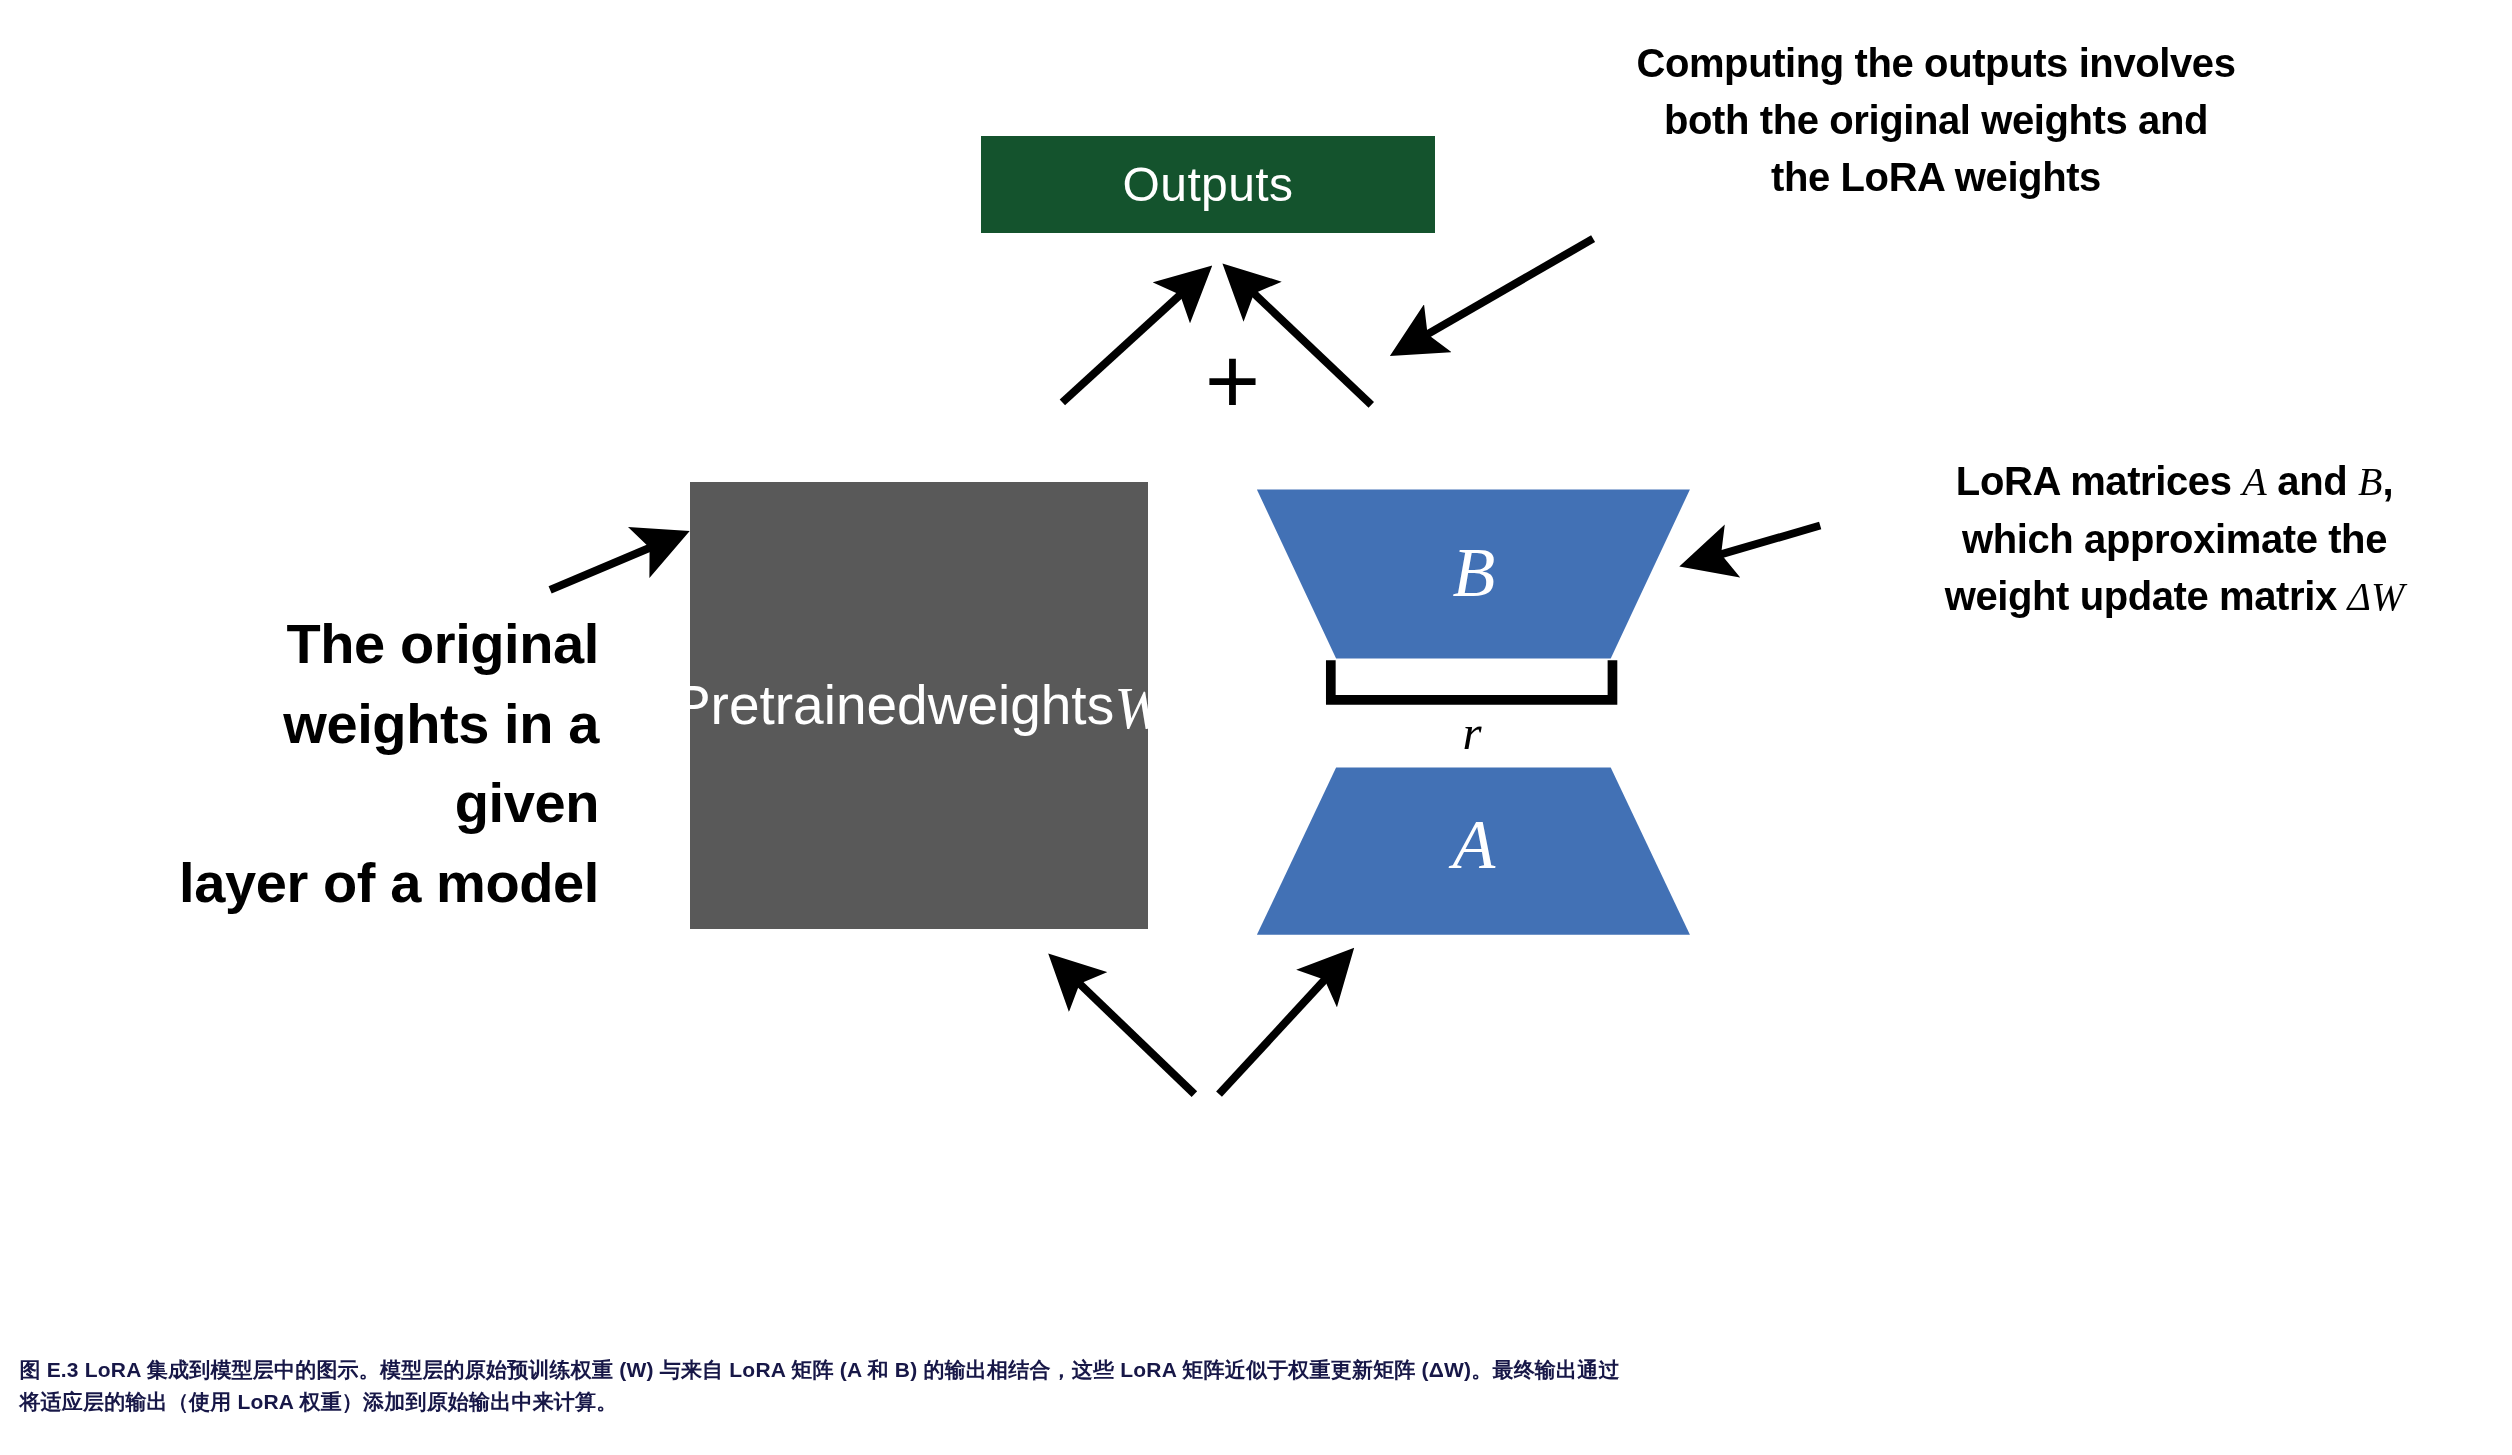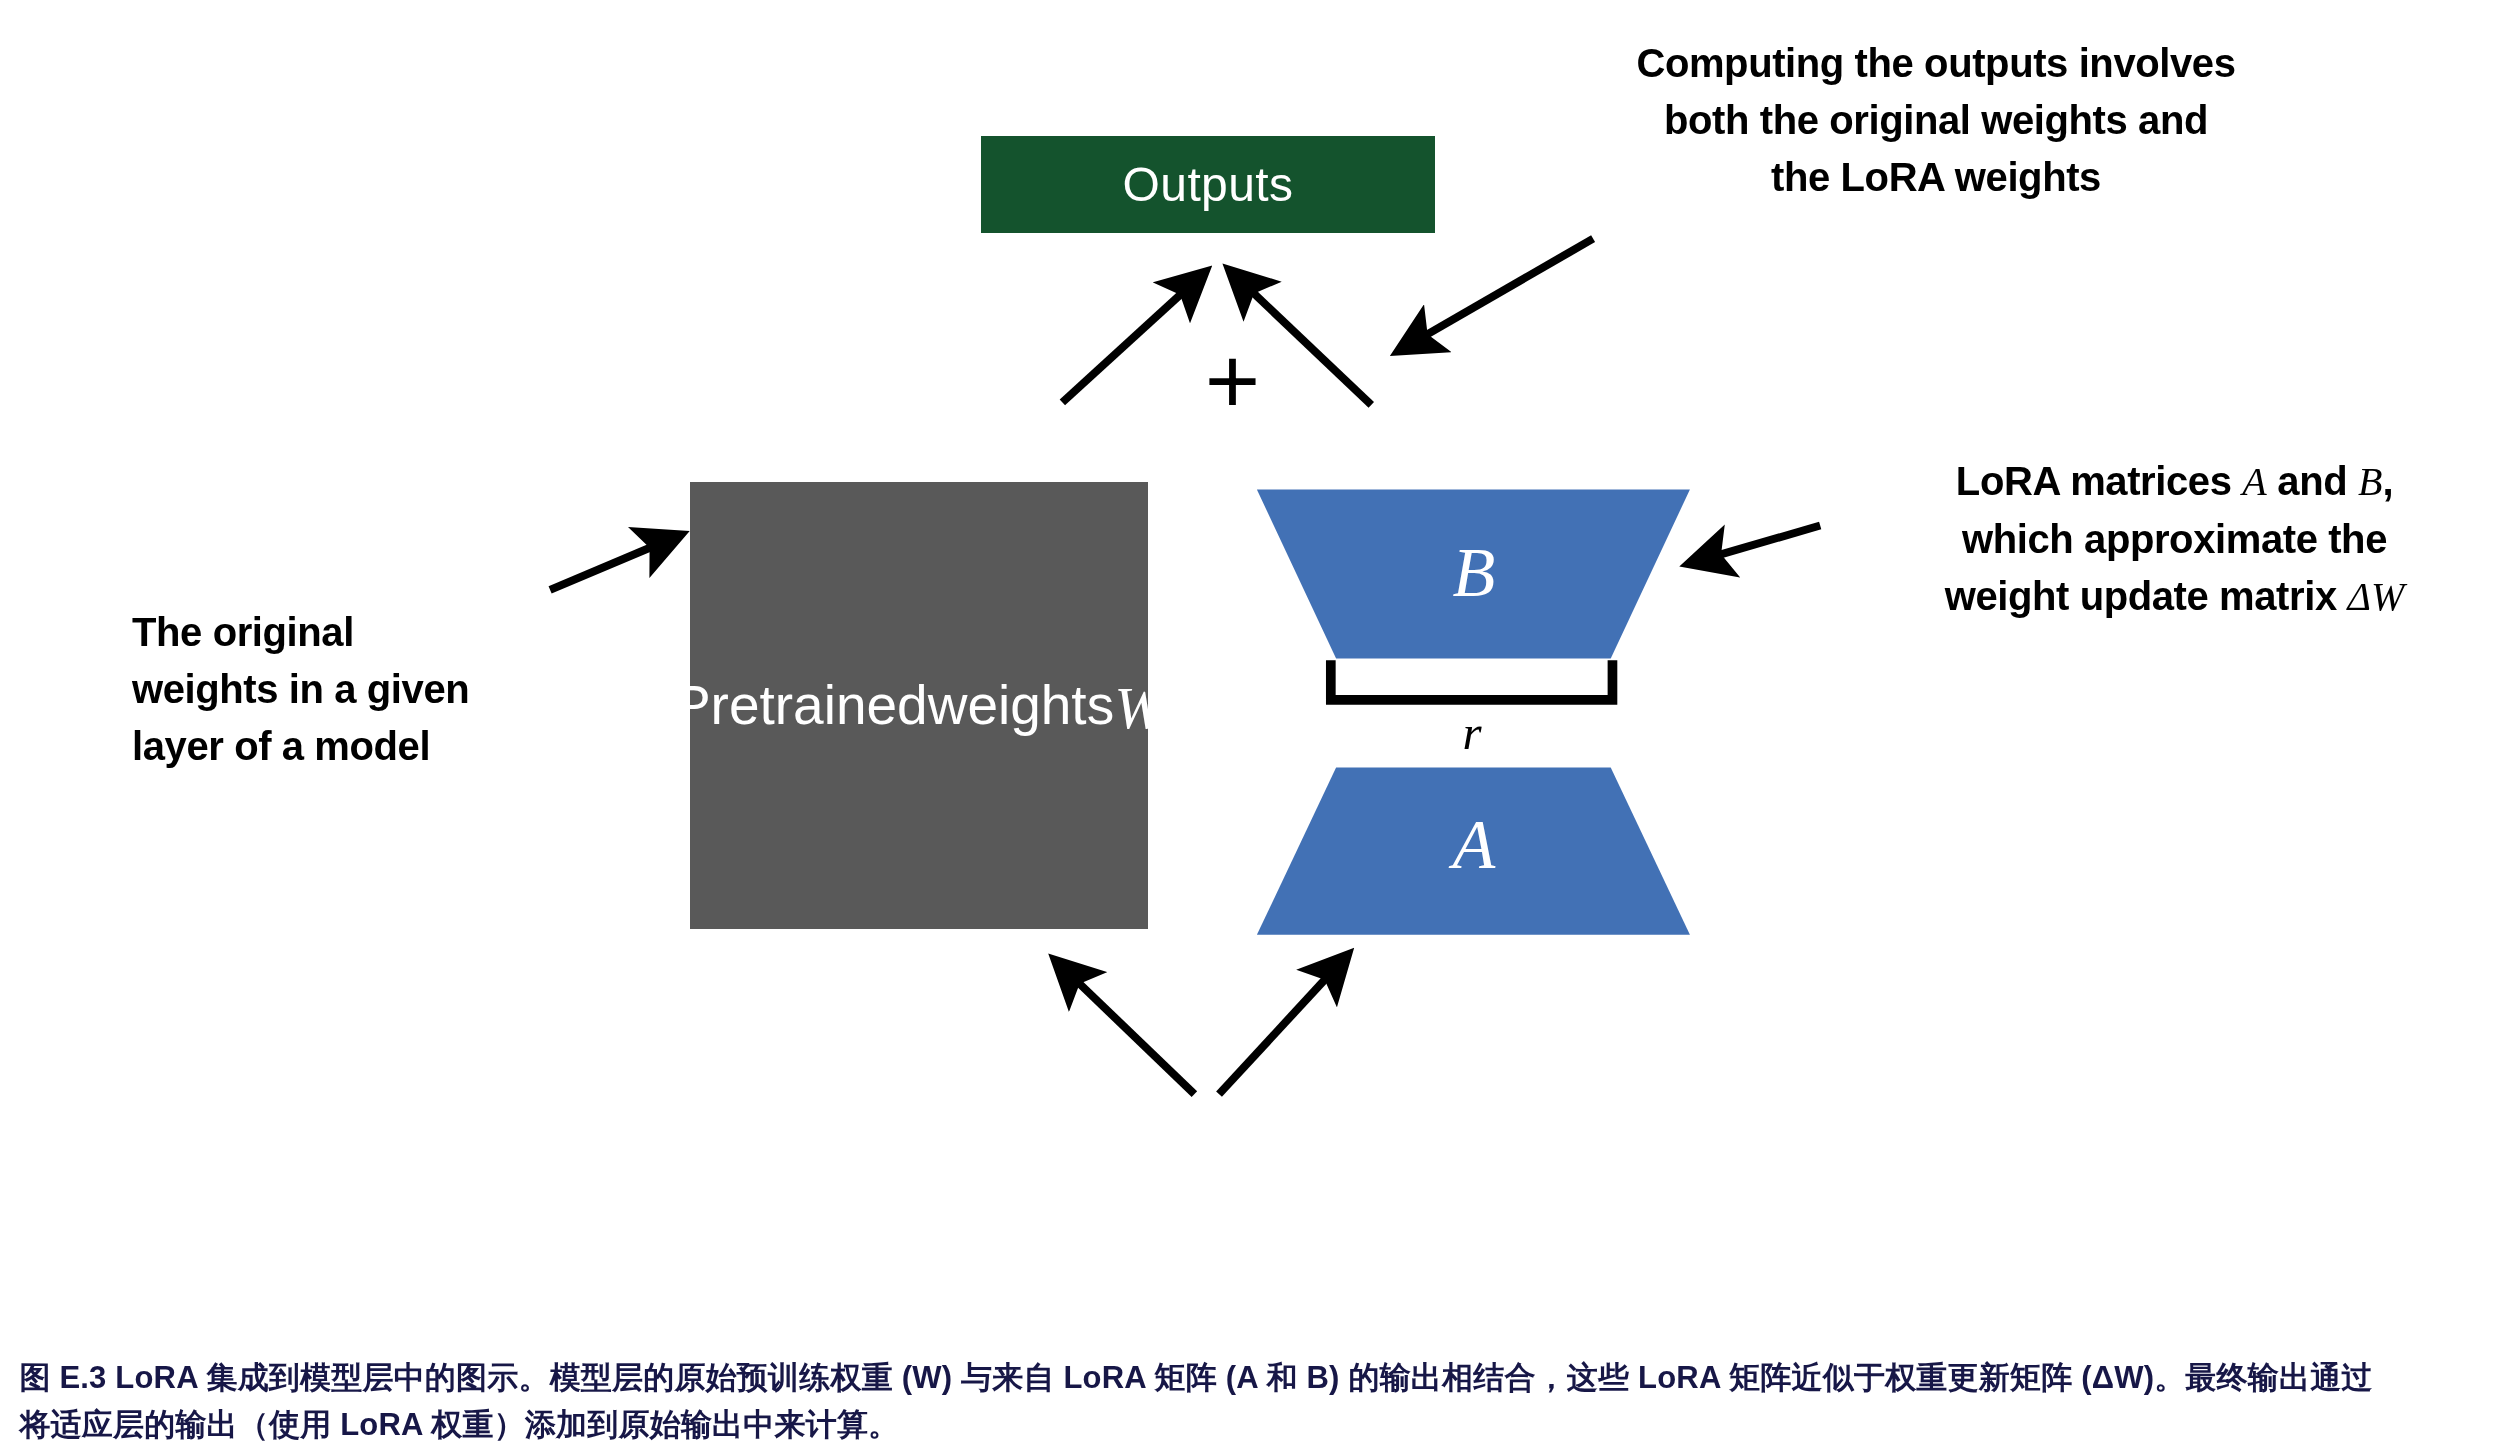--- a/index.html
+++ b/index.html
@@ -72,21 +72,21 @@
     color: #000;
     line-height: 1;
   }
 
   
   .caption {
     position: absolute;
     color: #171747;
     font-family: "Liberation Sans", sans-serif;
     font-weight: 700;
-    font-size: 31px;
+    font-size: 21px;
     line-height: 1.52;
     letter-spacing: 0.2px;
   }
 
   
   svg.overlay {
     position: absolute;
     left: 0; top: 0;
     width: 2512px;
     height: 1456px;
@@ -146,21 +146,21 @@
 
   <div class="abs math" style="left:1428px; top:704px; width:88px; text-align:center; color:#000000; font-size:49px;">
     <span>r</span>
   </div>
 
   <div class="abs math" style="left:1430px; top:805px; width:88px; text-align:center; color:#ffffff; font-size:70px;">
     <span>A</span>
   </div>
 
 
-  <div class="abs annot" style="left:132px; top:604px; width:467px; text-align:left; font-size:40px;">
+  <div class="abs annot" style="left:132px; top:604px; width:467px; text-align:right; font-size:56px;">
     <div>The original</div>
     <div>weights in a given</div>
     <div>layer of a model</div>
   </div>
 
   <div class="abs annot" style="left:1496px; top:35px; width:880px; text-align:center; font-size:40px;">
     <div>Computing the outputs involves</div>
     <div>both the original weights and</div>
     <div>the LoRA weights</div>
   </div>

